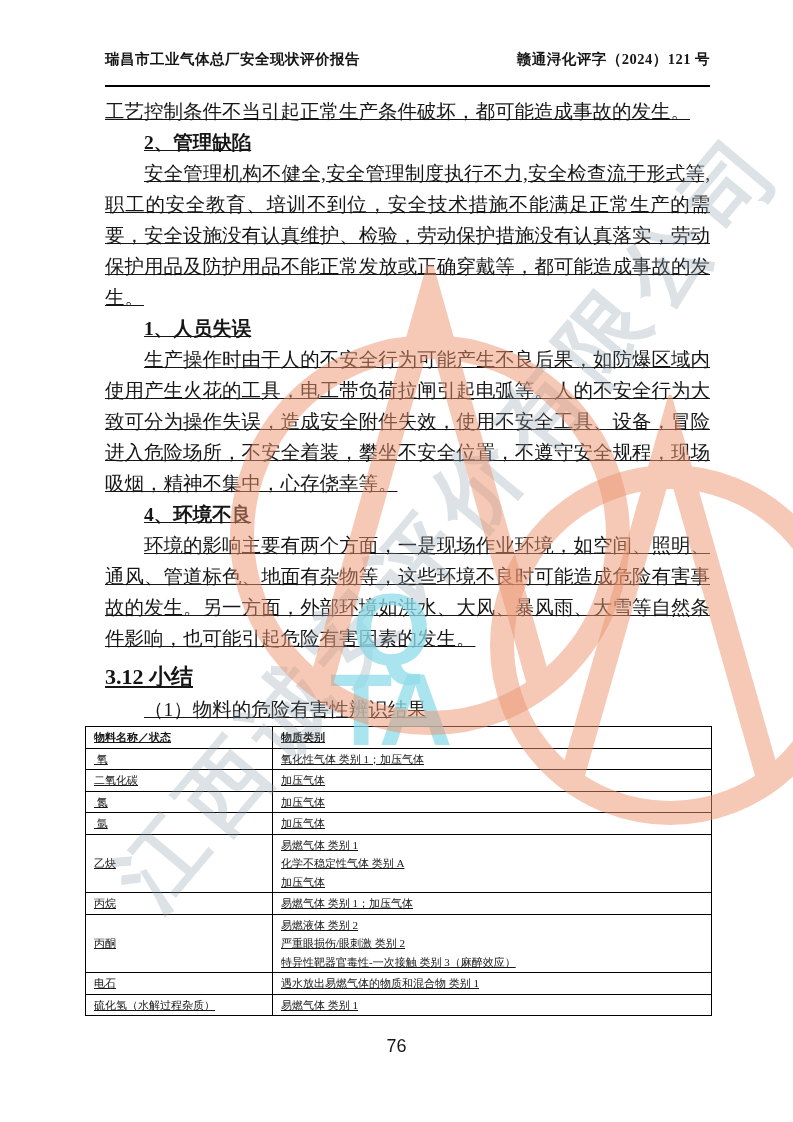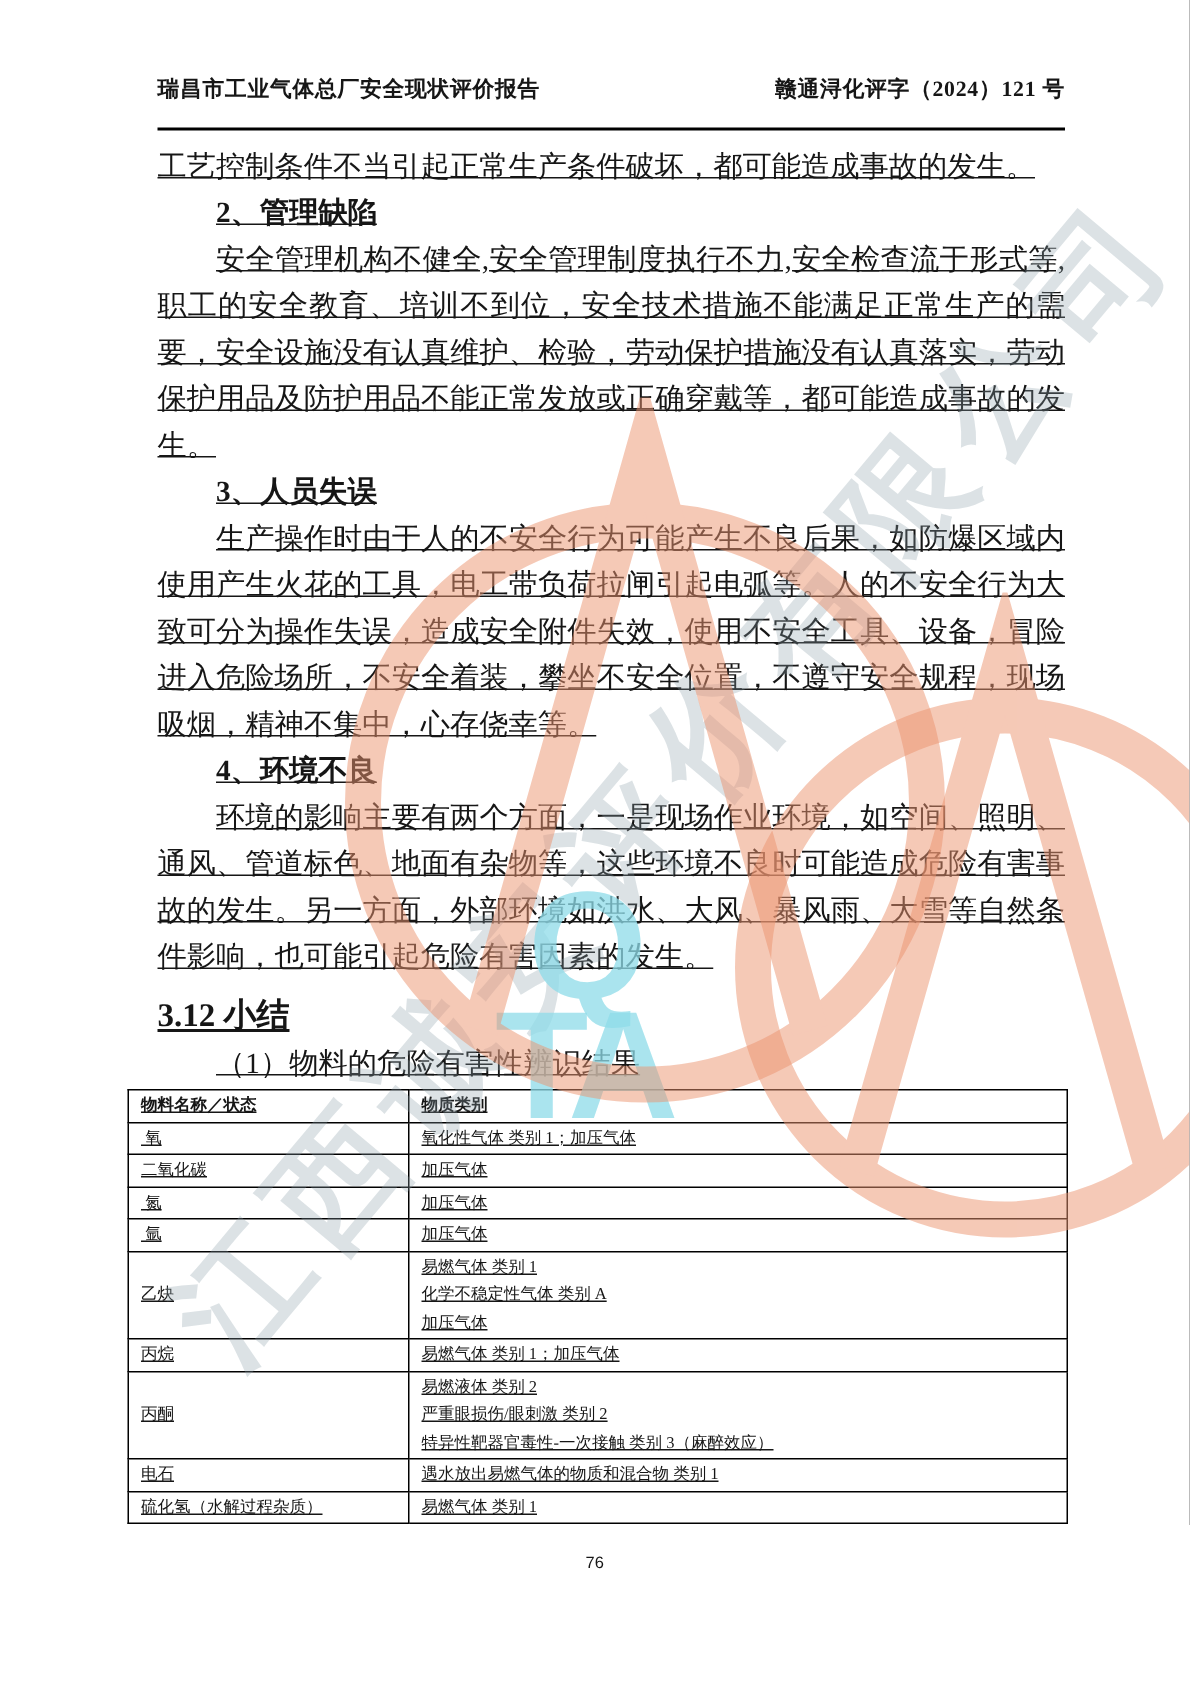--- a/index.html
+++ b/index.html
@@ -42,21 +42,21 @@
   }
   table.mat td {
     border:1.5px solid #000;
     padding:1px 8px; line-height:18.5px;
     vertical-align:middle; white-space:pre-line;
   }
   table.mat td.hd { font-weight:bold; }
   
   .pagenum {
     position:absolute; left:0; top:1036px; width:100%;
-    text-align:center; font-size:11px;
+    text-align:center; font-size:18px;
     font-family:"Liberation Sans","DejaVu Sans",sans-serif;
   }
   
   .wm { position:absolute; inset:0; pointer-events:none; }
   .wm-diagonal {
     position:absolute; left:450px; top:520px;
     transform:translate(-50%,-50%) rotate(-50deg);
     white-space:nowrap;
     font-family:"Liberation Sans","DejaVu Sans",sans-serif;
     font-size:86px; font-weight:bold; letter-spacing:12px;
@@ -80,21 +80,21 @@
 
   <div class="header">
     <span>瑞昌市工业气体总厂安全现状评价报告</span>
     <span>赣通浔化评字（2024）121 号</span>
   </div>
 
   <div class="content">
     <p class="body no-indent">工艺控制条件不当引起正常生产条件破坏，都可能造成事故的发生。</p>
     <p class="subhead">2、管理缺陷</p>
     <p class="body">安全管理机构不健全,安全管理制度执行不力,安全检查流于形式等,职工的安全教育、培训不到位，安全技术措施不能满足正常生产的需要，安全设施没有认真维护、检验，劳动保护措施没有认真落实，劳动保护用品及防护用品不能正常发放或正确穿戴等，都可能造成事故的发生。</p>
-    <p class="subhead">3、人员失误</p>
+    <p class="subhead">1、人员失误</p>
     <p class="body">生产操作时由于人的不安全行为可能产生不良后果，如防爆区域内使用产生火花的工具，电工带负荷拉闸引起电弧等。人的不安全行为大致可分为操作失误，造成安全附件失效，使用不安全工具、设备，冒险进入危险场所，不安全着装，攀坐不安全位置，不遵守安全规程，现场吸烟，精神不集中，心存侥幸等。</p>
     <p class="subhead">4、环境不良</p>
     <p class="body">环境的影响主要有两个方面，一是现场作业环境，如空间、照明、通风、管道标色、地面有杂物等，这些环境不良时可能造成危险有害事故的发生。另一方面，外部环境如洪水、大风、暴风雨、大雪等自然条件影响，也可能引起危险有害因素的发生。</p>
     <p class="section-title">3.12 小结</p>
     <p class="body">（1）物料的危险有害性辨识结果</p>
 
     <table class="mat">
       <colgroup>
           <col style="width:187px">
           <col>

